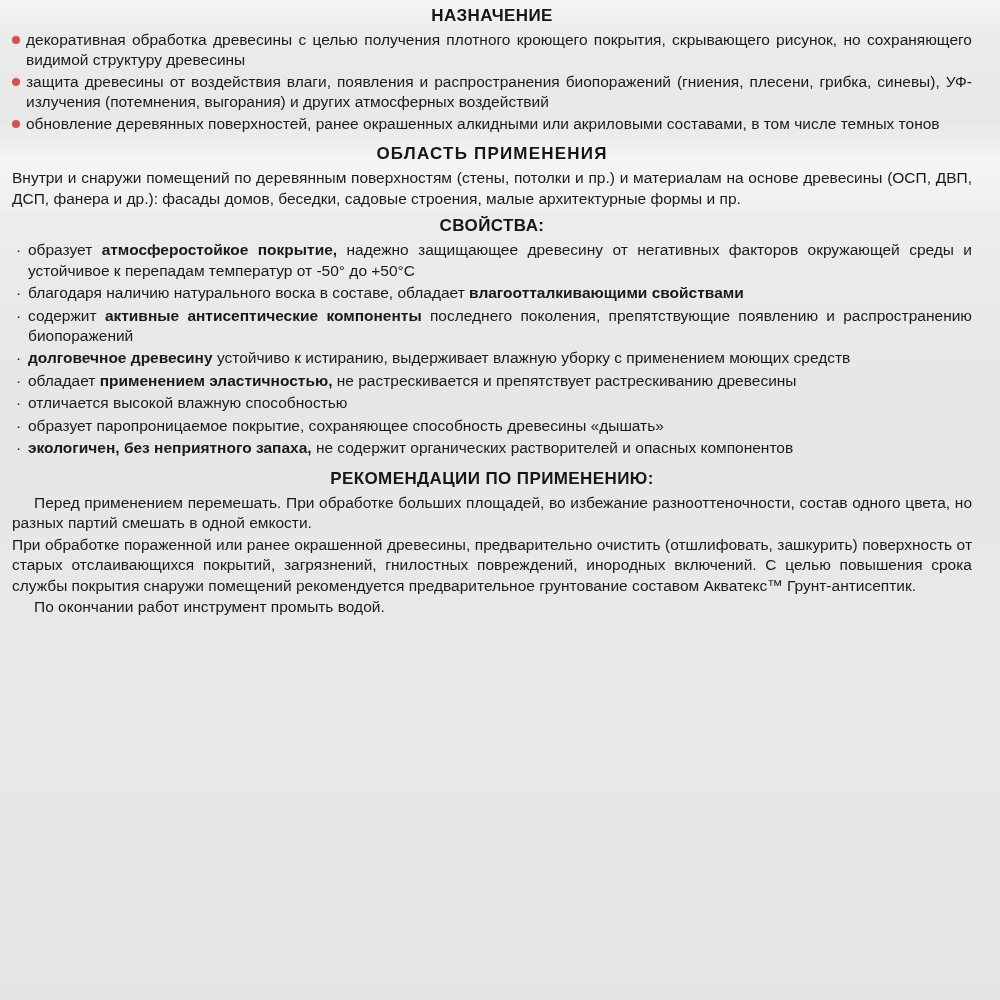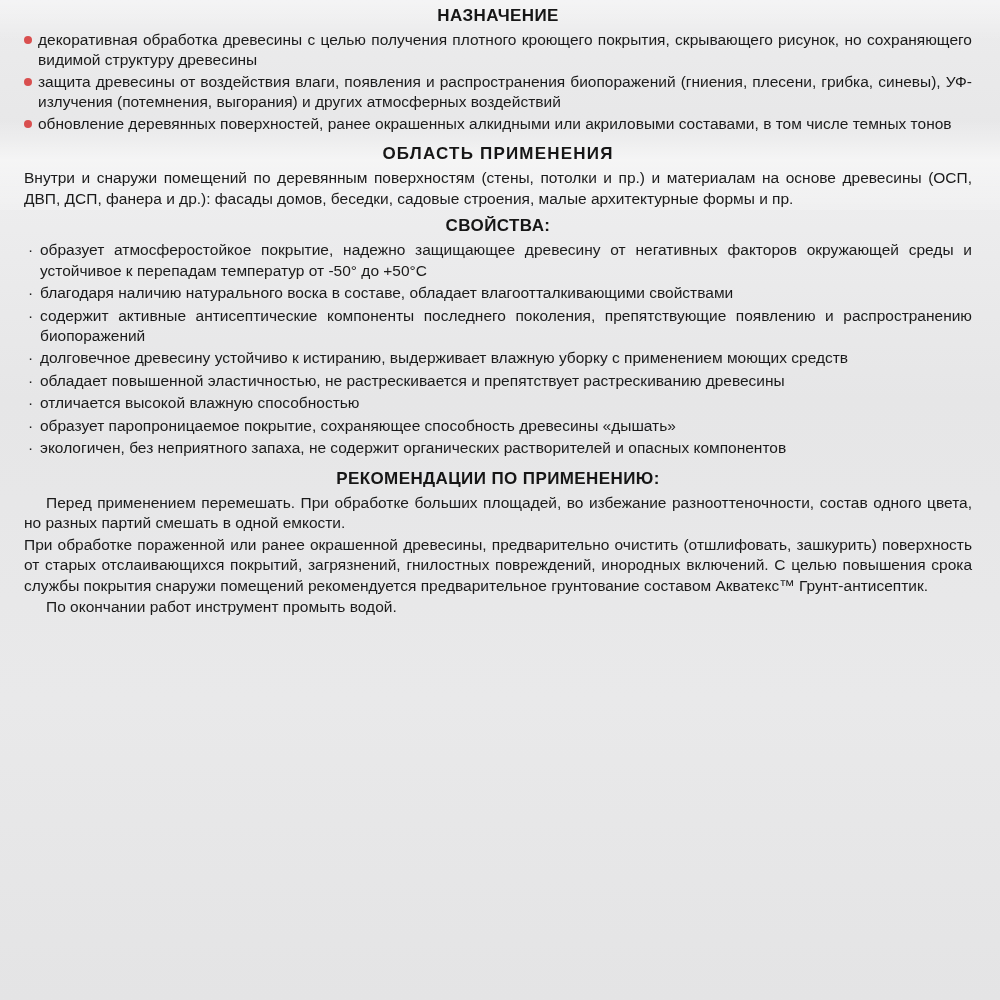--- a/index.html
+++ b/index.html
@@ -13,21 +13,21 @@
     font-family: "Liberation Sans", sans-serif;
     color: #1c1c1c;
     overflow: hidden;
   }
   .page {
     position: relative;
     width: 1000px;
     height: 1000px;
     background: linear-gradient(180deg, #ececed 0%, #e7e7e8 14%, #ededee 20%, #e6e6e7 40%, #e9e9ea 70%, #e4e4e5 100%);
     box-sizing: border-box;
-    padding: 4px 28px 0 24px;
+    padding: 4px 28px 0 12px;
   }
   
   .glare {
     position: absolute;
     left: 0; right: 0;
     top: 120px;
     height: 90px;
     background: linear-gradient(180deg, rgba(255,255,255,0) 0%, rgba(255,255,255,0.55) 45%, rgba(255,255,255,0.15) 100%);
     pointer-events: none;
   }
@@ -76,21 +76,21 @@
     padding-left: 16px;
     margin-bottom: 2px;
   }
   .dash {
     position: absolute;
     left: 4px;
     top: 0;
     font-size: 15.5px;
     line-height: 1.32;
   }
-  b { font-weight: normal; }
+  b { font-weight: bold; }
   .block { margin-bottom: 2px; }
   .purpose p { font-size: 15.5px; }
   .indent { text-indent: 22px; }
   .sec-gap { height: 6px; }
   .small-gap { height: 3px; }
 </style>
 </head>
 <body>
 
 <div class="page">
@@ -142,21 +142,21 @@
         <p><span>содержит </span><b>активные антисептические компоненты</b><span> последнего поколения, препятствующие появлению и распространению биопоражений</span></p>
       </div>
 
       <div class="dash-row">
         <span class="dash">·</span>
         <p><span></span><b>долговечное древесину</b><span> устойчиво к истиранию, выдерживает влажную уборку с применением моющих средств</span></p>
       </div>
 
       <div class="dash-row">
         <span class="dash">·</span>
-        <p><span>обладает </span><b>повышенной эластичностью,</b><span> не растрескивается и препятствует растрескиванию древесины</span></p>
+        <p><span>обладает </span><b>применением эластичностью,</b><span> не растрескивается и препятствует растрескиванию древесины</span></p>
       </div>
 
       <div class="dash-row">
         <span class="dash">·</span>
         <p><span>отличается высокой влажную способностью</span><b></b><span></span></p>
       </div>
 
       <div class="dash-row">
         <span class="dash">·</span>
         <p><span>образует паропроницаемое покрытие, сохраняющее способность древесины «дышать»</span><b></b><span></span></p>

